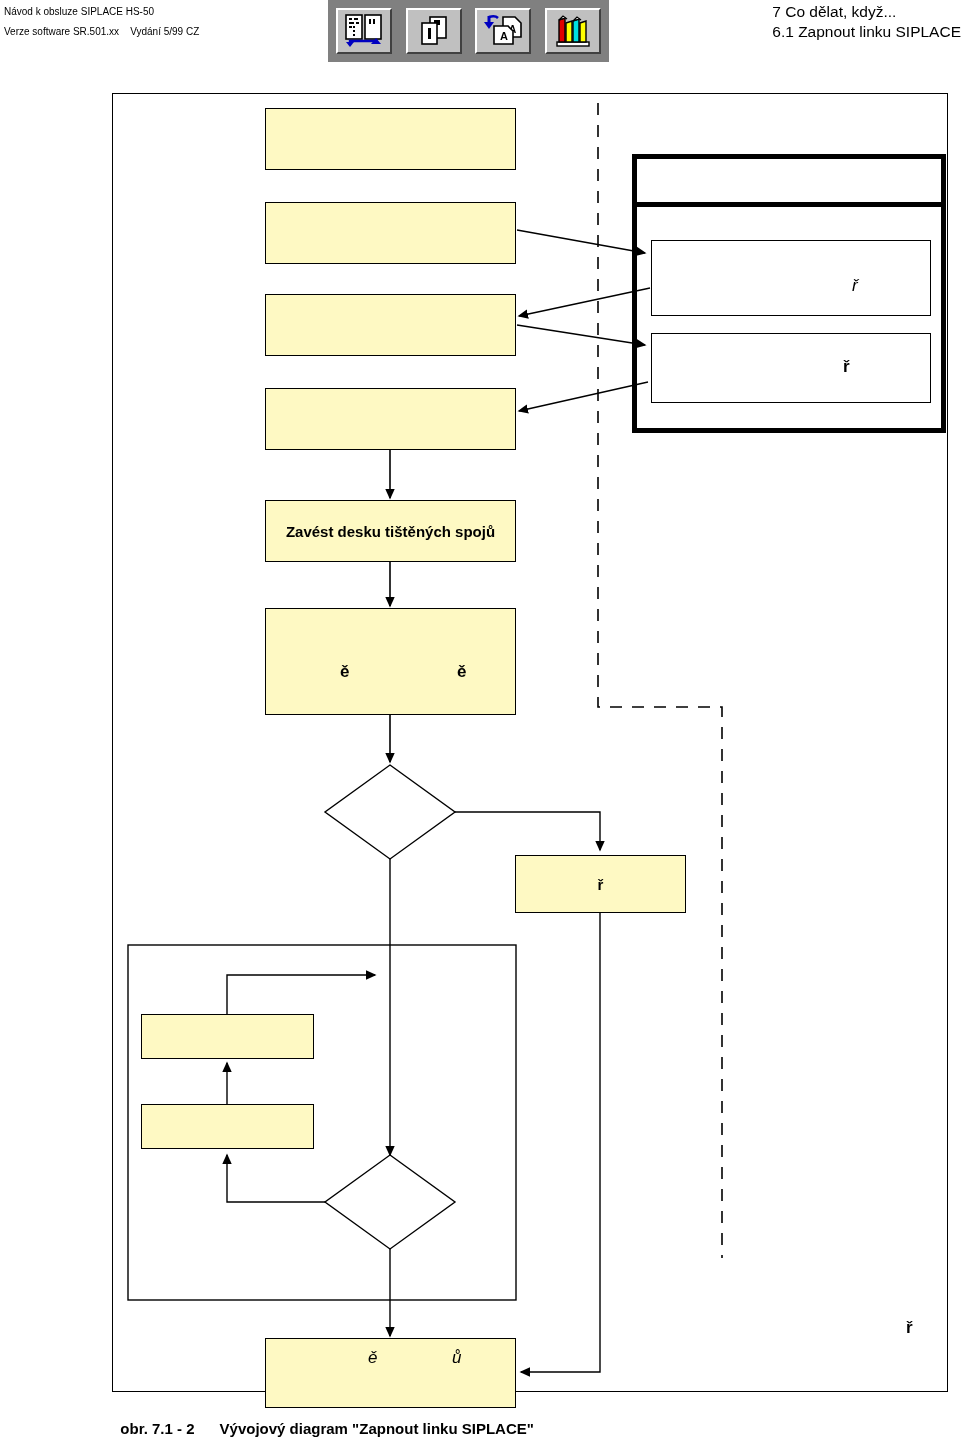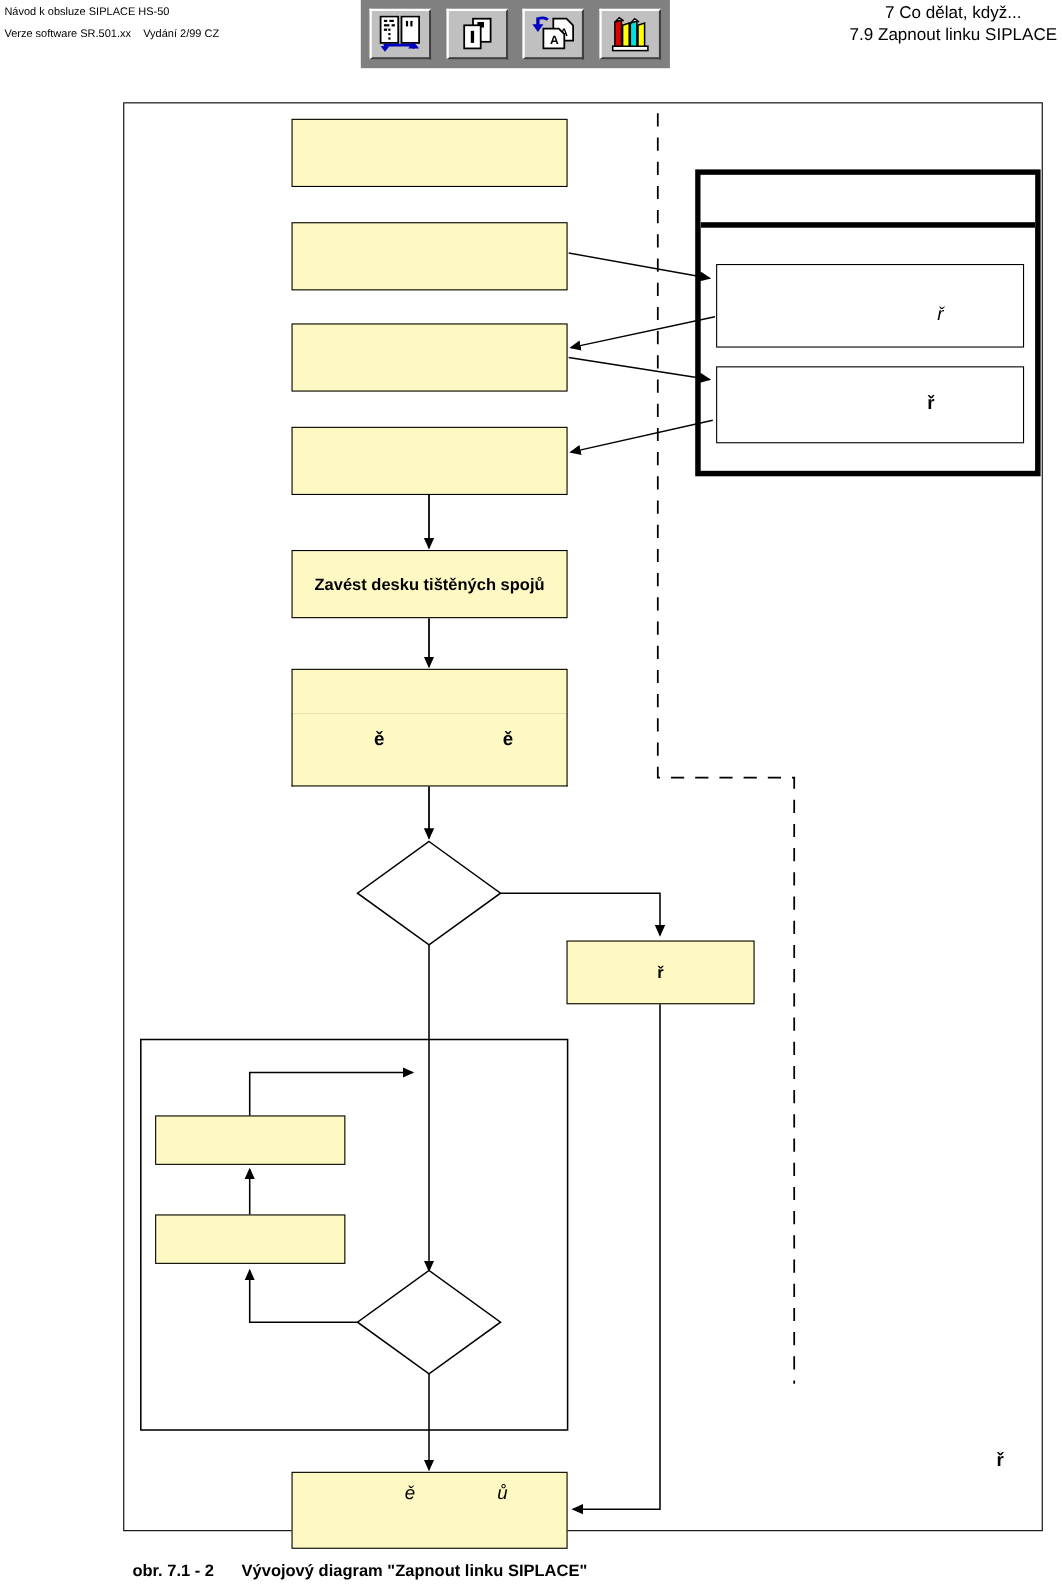--- a/index.html
+++ b/index.html
@@ -2,21 +2,21 @@
 <html><head>
 <meta charset="utf-8">
 <style>
   html,body{margin:0;padding:0;background:#ffffff;}
   body{width:965px;height:1449px;position:relative;
        font-family:"Liberation Sans", sans-serif;color:#000;}
 
   
   #header{position:absolute;left:0;top:0;width:965px;height:62px;}
   .hdr-left{position:absolute;left:4px;top:2px;font-size:10px;line-height:20px;}
-  .hdr-right{position:absolute;right:4px;top:2px;font-size:15.5px;line-height:20px;text-align:center;margin-left:22px;}
+  .hdr-right{position:absolute;right:4px;top:2px;font-size:15.5px;line-height:20px;text-align:left;margin-left:22px;}
   .hdr-line{white-space:pre;}
 
   
   #toolbar{position:absolute;left:328px;top:0;width:281px;height:62px;
            background:#808080;display:flex;align-items:center;
            justify-content:space-between;padding:0 8px;box-sizing:border-box;}
   .tbtn{width:56px;height:46px;background:#c0c0c0;
         border-top:2px solid #ffffff;border-left:2px solid #ffffff;
         border-right:2px solid #404040;border-bottom:2px solid #404040;
         box-sizing:border-box;display:flex;align-items:center;justify-content:center;}
@@ -41,25 +41,25 @@
   
   #caption{position:absolute;left:112px;top:1403px;width:836px;
            font-size:15px;font-weight:bold;white-space:pre;}
 </style>
 </head>
 <body>
 
 <div id="header">
   <div class="hdr-left">
     <div class="hdr-line">Návod k obsluze SIPLACE HS-50</div>
-    <div class="hdr-line">Verze software SR.501.xx    Vydání 2/99 CZ</div>
+    <div class="hdr-line">Verze software SR.501.xx    Vydání 5/99 CZ</div>
   </div>
   <div class="hdr-right">
     <div class="hdr-line">7 Co dělat, když...</div>
-    <div class="hdr-line">7.9 Zapnout linku SIPLACE</div>
+    <div class="hdr-line">6.1 Zapnout linku SIPLACE</div>
   </div>
 </div>
 
 <div id="toolbar">
 
   <div class="tbtn">
     <span>
     <svg width="40" height="34" viewBox="0 0 40 34">
       <rect x="2" y="1" width="16" height="24" fill="#fff" stroke="#000" stroke-width="1.6"></rect>
       <rect x="21" y="1" width="16" height="24" fill="#fff" stroke="#000" stroke-width="1.6"></rect>

